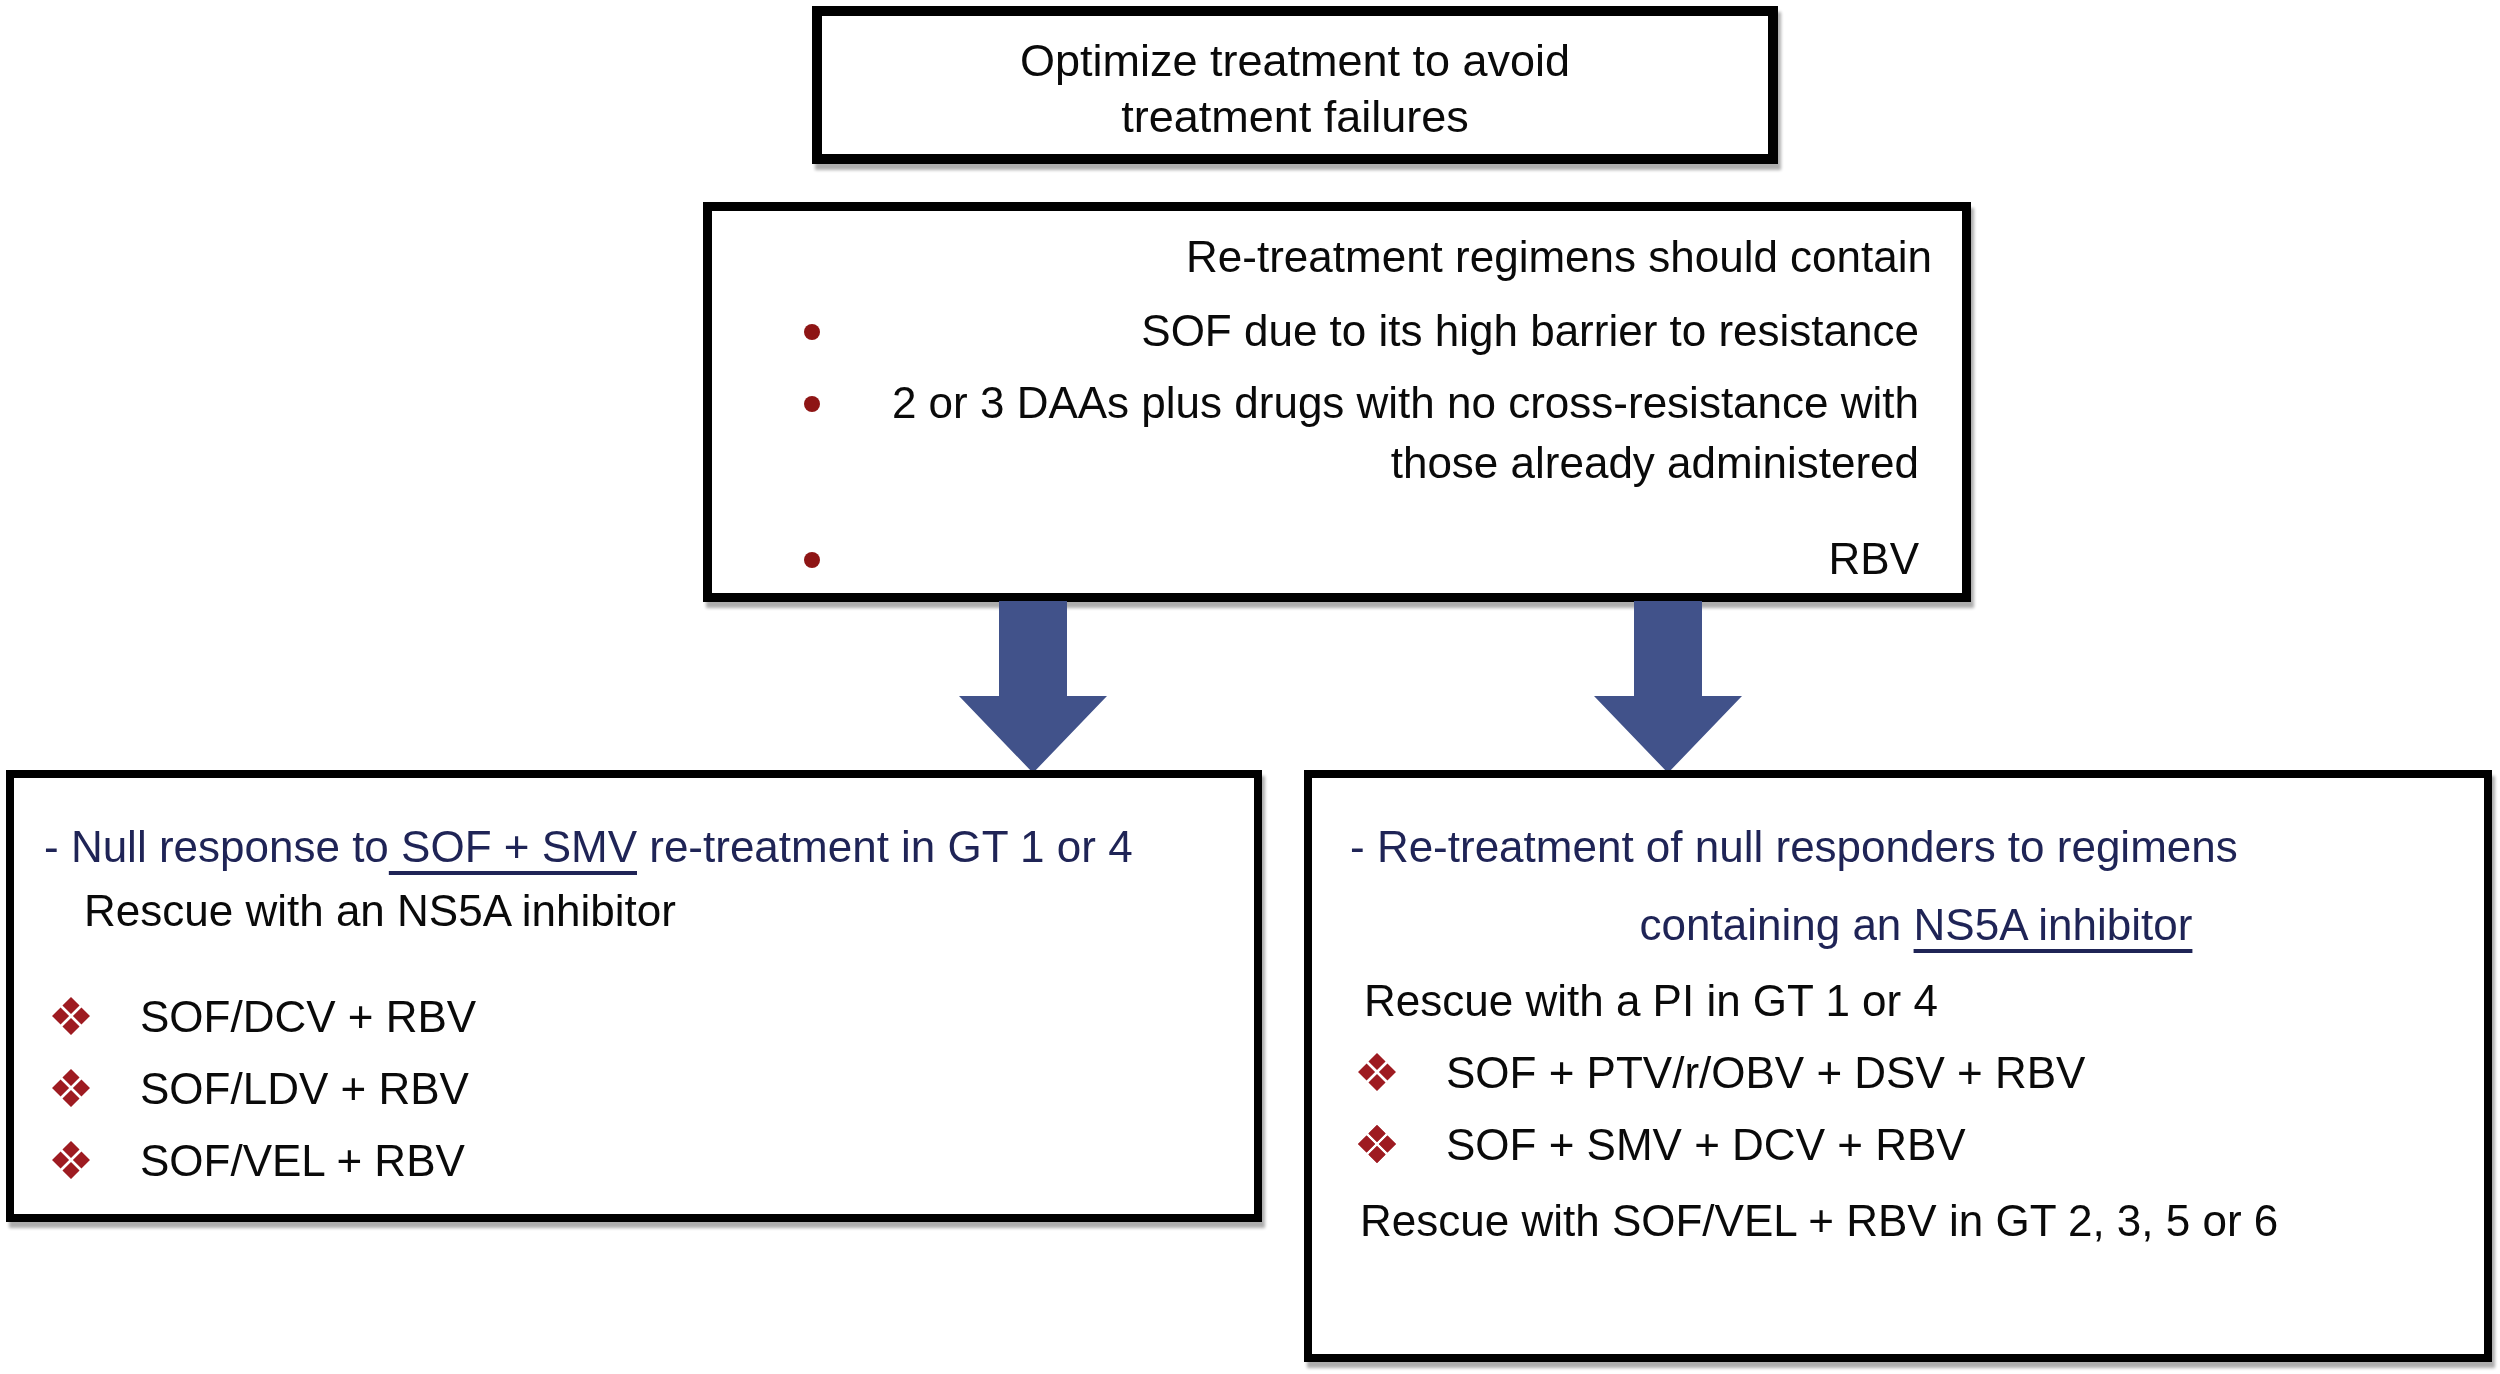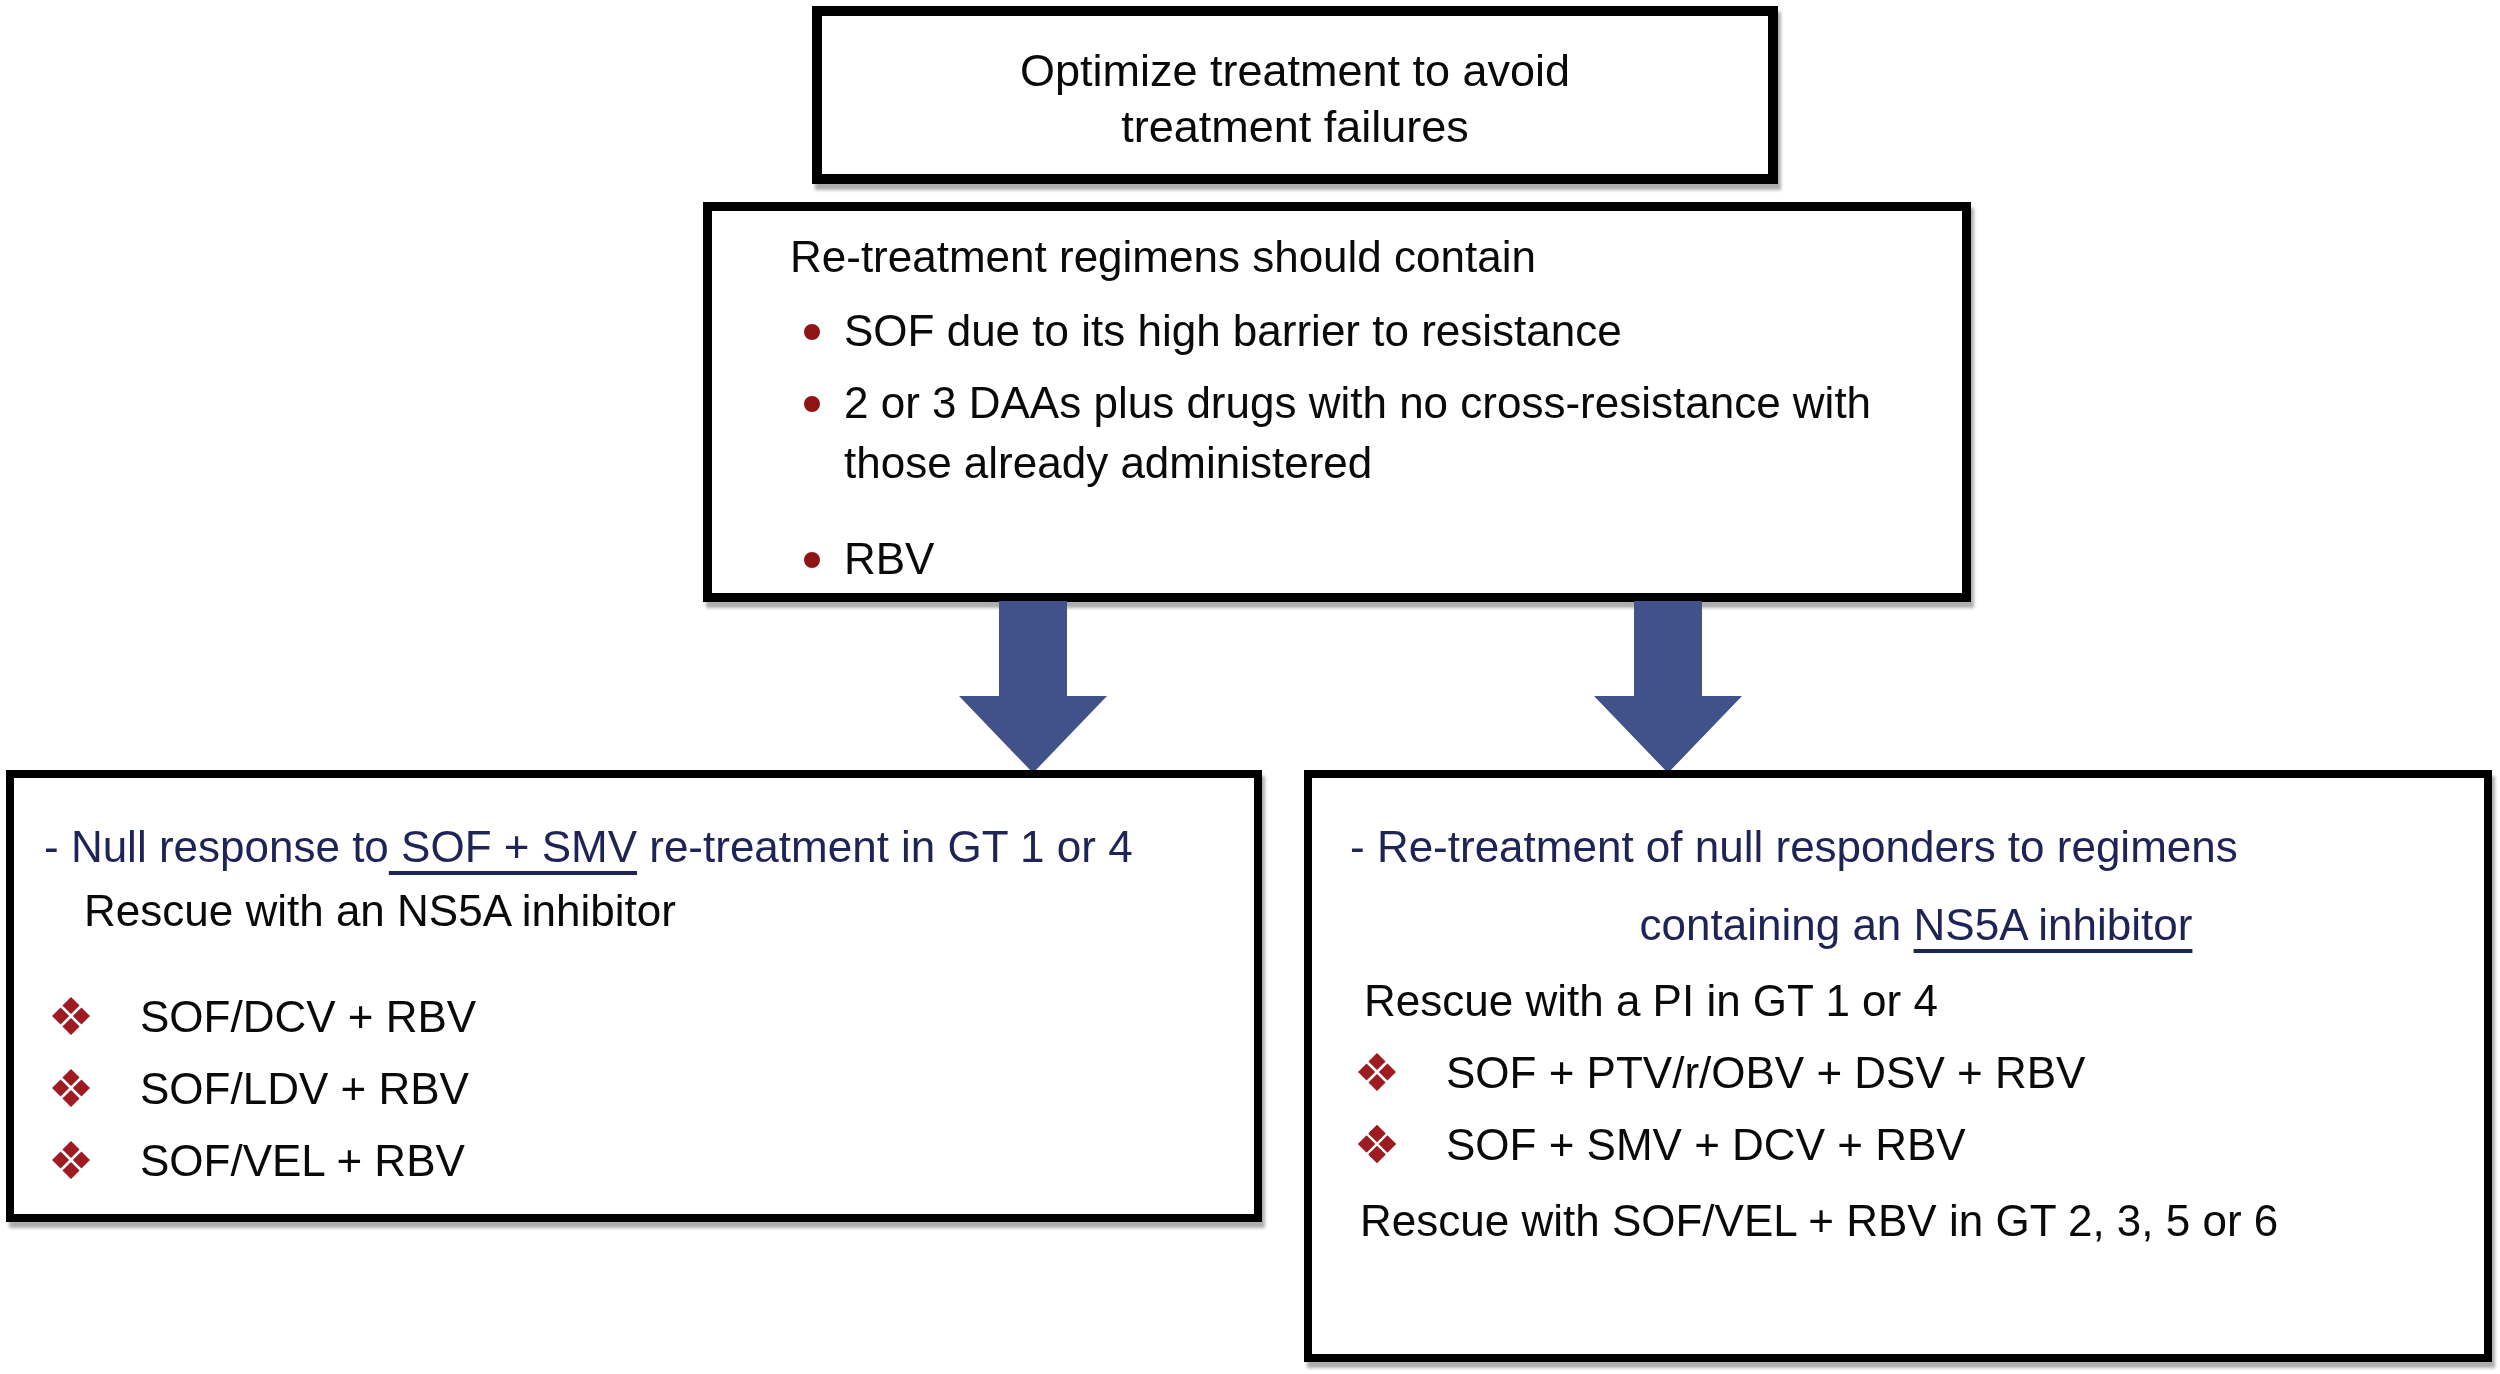--- a/index.html
+++ b/index.html
@@ -14,33 +14,33 @@
   }
   .flowbox {
     position: absolute;
     background: #ffffff;
     border: 8px solid var(--border-black, #000000);
     box-shadow: 3px 6px 3px rgba(0,0,0,0.32);
     box-sizing: border-box;
   }
   
   .box-top {
-    left: 812px; top: 6px; width: 966px; height: 178px;
+    left: 812px; top: 6px; width: 966px; height: 158px;
     border-width: 10px;
     display: flex; flex-direction: column; align-items: center; justify-content: center;
     padding-top: 8px;
     text-align: center;
     font-size: 45px; line-height: 56px;
   }
   
   .box-criteria {
     left: 703px; top: 202px; width: 1268px; height: 400px;
     border-width: 9px;
     padding: 16px 30px 0 78px;
-    font-size: 44px; line-height: 60px;
+    font-size: 44px; line-height: 60px; text-align: right;
   }
   .box-criteria .header { margin-bottom: 14px; }
   .bullet-list { list-style: none; margin: 8px; padding: 0; }
   .bullet-item {
     position: relative;
     padding-left: 46px;
     margin-bottom: 12px;
     max-width: 1075px;
   }
   .bullet-item .dot {

